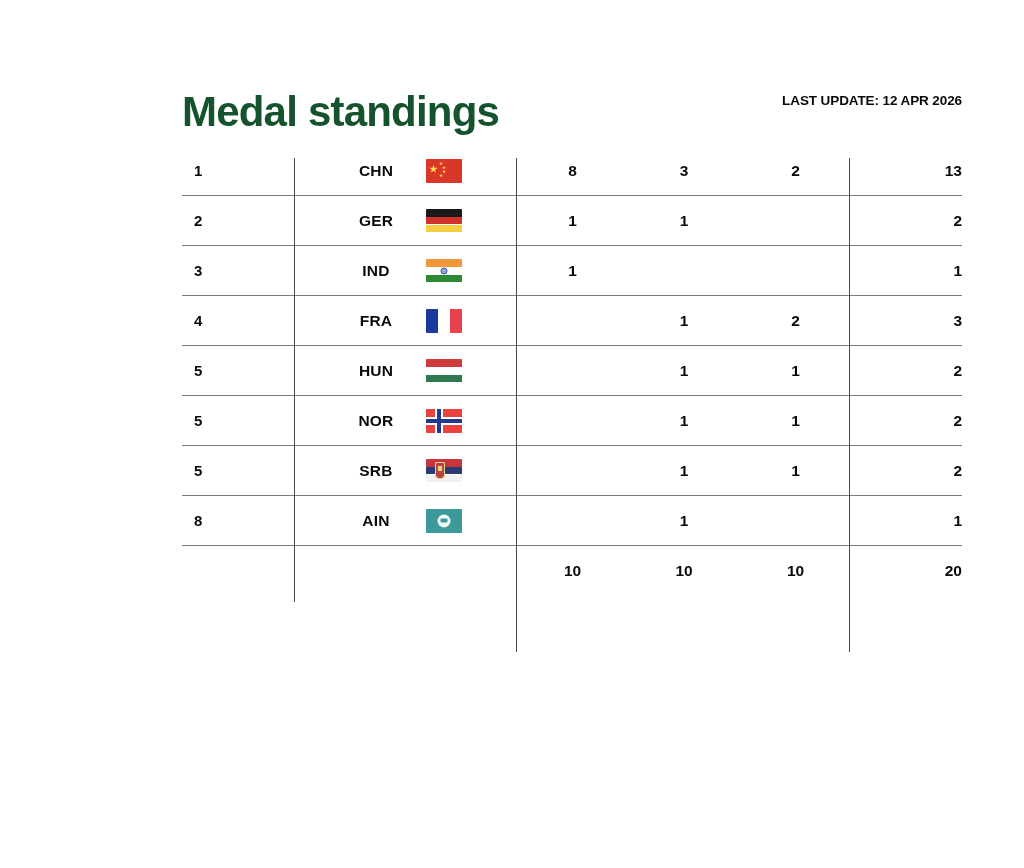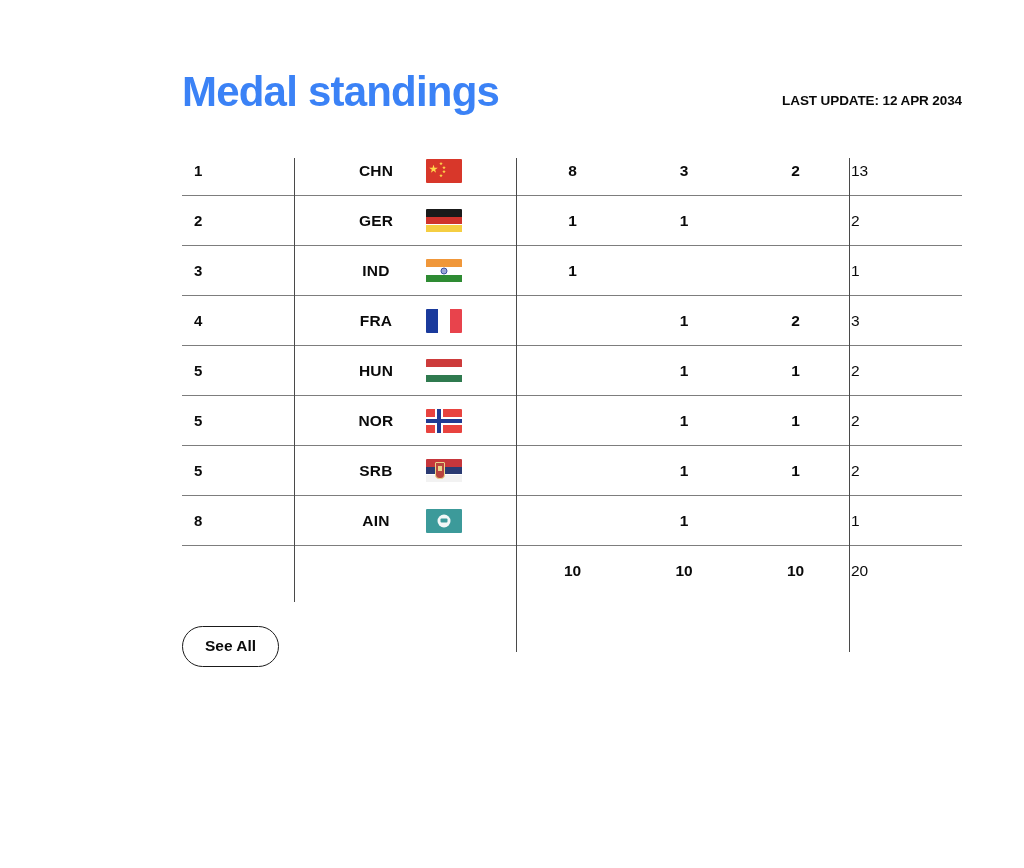--- a/index.html
+++ b/index.html
@@ -25,26 +25,26 @@
   }
 
   
   .header {
     position: relative;
     height: 110px;
   }
   .page-title {
     position: absolute;
     left: 0;
-    top: 92px;
+    top: 112px;
     transform: translateY(-50%);
     font-size: 42px;
     font-weight: 700;
     letter-spacing: -0.8px;
-    color: #3b82f6;
+    color: #14532d;
     white-space: nowrap;
   }
   .last-update {
     position: absolute;
     right: 0;
     top: 100px;
     transform: translateY(-50%);
     font-size: 13.5px;
     font-weight: 700;
     letter-spacing: -0.1px;
@@ -113,23 +113,23 @@
     width: 52px;
     text-align: center;
   }
   .cell-num {
     text-align: center;
     font-size: 15.5px;
     font-weight: 700;
     color: #0a0a0a;
   }
   .cell-total {
-    text-align: left;
+    text-align: right;
     font-size: 15.5px;
-    font-weight: 400;
+    font-weight: 700;
     color: #0a0a0a;
   }
   .col-label {
     text-align: center;
     font-size: 15.5px;
     font-weight: 600;
     color: #0a0a0a;
   }
 
   
@@ -268,21 +268,21 @@
     line-height: 1;
   }
 </style>
 </head>
 <body>
 
 <div class="page">
 
   <div class="header">
     <div class="page-title">Medal standings</div>
-    <div class="last-update">LAST UPDATE: 12 APR 2034</div>
+    <div class="last-update">LAST UPDATE: 12 APR 2026</div>
   </div>
 
   <div style="position:relative;">
     <table class="medal-table">
       <colgroup>
         <col class="c-rank">
           <col class="c-country">
           <col class="c-gold">
         <col class="c-silver">
           <col class="c-bronze">
@@ -436,17 +436,14 @@
             <td class="cell-total">20</td>
           </tr>
         </tbody>
     </table>
 
     <div class="vline vline-1" style="top: 12px; height: 444px;"></div>
     <div class="vline vline-2" style="top: 12px; height: 494px;"></div>
     <div class="vline vline-3" style="top: 12px; height: 494px;"></div>
   </div>
 
-  <div class="see-all-wrap">
-    <button class="see-all">See All</button>
-  </div>
 
 </div>
 
 </body></html>

